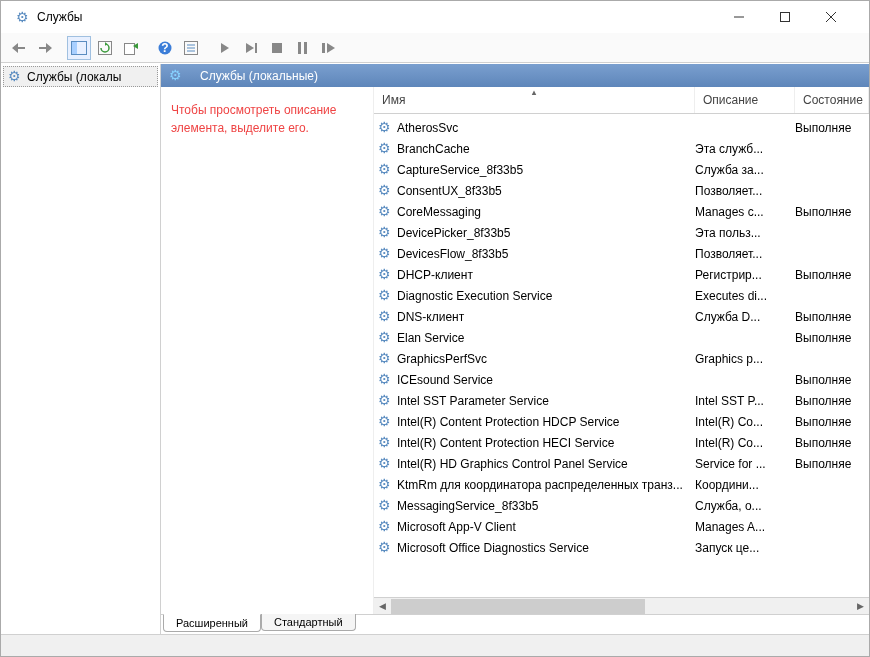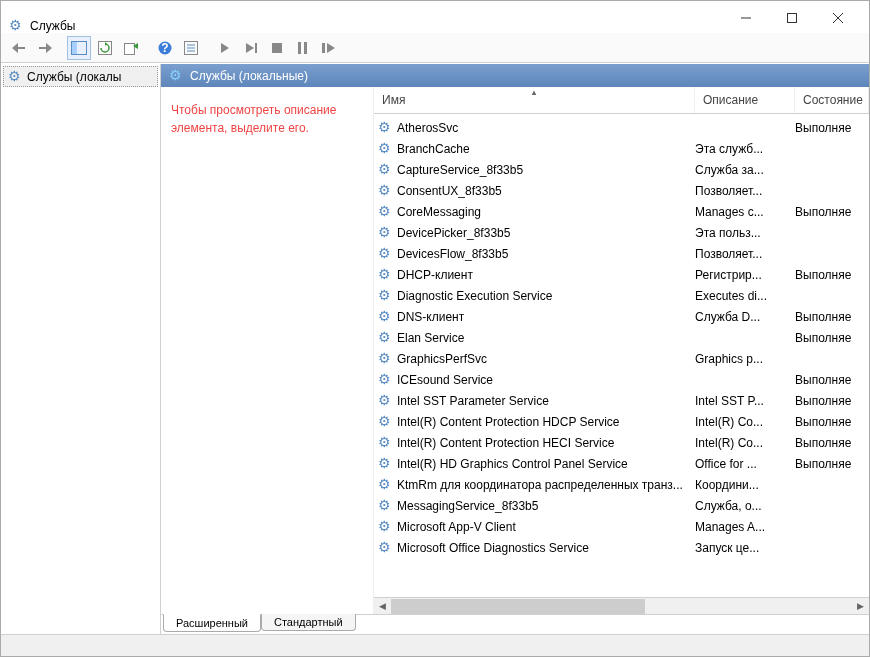--- a/index.html
+++ b/index.html
@@ -1,34 +1,34 @@
 <!DOCTYPE html>
 <html><head>
 <meta charset="utf-8">
 <style>
 * { box-sizing: border-box; margin: 0; padding: 0; font-family: "Segoe UI", Tahoma, sans-serif; font-size: 12px; }
 body { background: #fff; }
 .window { width: 870px; height: 657px; border: 1px solid #aaa; background: #fff; display: flex; flex-direction: column; }
-.titlebar { height: 32px; display: flex; align-items: flex-end; padding: 0 8px; }
+.titlebar { height: 32px; display: flex; align-items: center; padding: 0 15px; }
 .titlebar .gear { margin-right: 6px; }
 .titlebar-title { flex: 0 0 auto; }
 .titlebar-spacer { flex: 1; }
 .win-controls { display: flex; }
 .win-btn { width: 46px; height: 30px; display: flex; align-items: center; justify-content: center; color: #555; }
 .menubar { height: 22px; display: flex; align-items: center; padding: 0 6px; gap: 4px; border-bottom: 1px solid #e5e5e5; }
 .menu-item { padding: 2px 8px; }
 .toolbar { height: 30px; display: flex; align-items: center; padding: 2px 6px; border-bottom: 1px solid #d0d0d0; gap: 2px; background: #fafafa; }
 .tb-btn { width: 24px; height: 24px; display: flex; align-items: center; justify-content: center; border: 1px solid transparent; }
 .tb-btn.active { border: 1px solid #a0c0e0; background: #e8f0ff; }
 .tb-sep { width: 6px; }
 .body { flex: 1; display: flex; border-top: 1px solid #fff; min-height: 0; }
 .tree-pane { width: 160px; border-right: 1px solid #d0d0d0; background: #fff; padding: 2px; }
 .tree-item { display: flex; align-items: center; gap: 4px; padding: 2px 4px; background: #f0f0f0; border: 1px dotted #999; white-space: nowrap; overflow: hidden; }
 .right-pane { flex: 1; display: flex; flex-direction: column; min-width: 0; }
-.right-header { background: linear-gradient(#7a9fcf, #5e86ba); color: #fff; padding: 4px 8px; display: flex; align-items: center; gap: 6px; }
+.right-header { background: linear-gradient(#7a9fcf, #5e86ba); color: #fff; padding: 4px 8px; display: flex; align-items: center; gap: 16px; }
 .right-header .gear-w { filter: brightness(1.5); }
 .content-row { flex: 1; display: flex; min-height: 0; }
 .detail-col { width: 212px; padding: 14px 10px; color: #ef4444; line-height: 1.5; }
 .list-col { flex: 1; display: flex; flex-direction: column; min-width: 0; border-left: 1px solid #eee; }
 .list-header { display: flex; border-bottom: 1px solid #d0d0d0; background: #fff; }
 .col-h { padding: 6px 8px; border-right: 1px solid #eee; color: #444; white-space: nowrap; overflow: hidden; position: relative; }
 .col-name { flex: 1; min-width: 0; }
 .col-desc { width: 100px; }
 .col-state { width: 74px; }
 .sort-ind { position: absolute; top: 0; left: 50%; transform: translateX(-50%); font-size: 9px; color: #666; }
@@ -278,21 +278,21 @@
               </div>
               <div class="row">
                 <span class="gear-icon gear"></span>
                 <span class="cell-name">Intel(R) Content Protection HECI Service</span>
                 <span class="cell-desc">Intel(R) Co...</span>
                 <span class="cell-state">Выполняе</span>
               </div>
               <div class="row">
                 <span class="gear-icon gear"></span>
                 <span class="cell-name">Intel(R) HD Graphics Control Panel Service</span>
-                <span class="cell-desc">Office for ...</span>
+                <span class="cell-desc">Service for ...</span>
                 <span class="cell-state">Выполняе</span>
               </div>
               <div class="row">
                 <span class="gear-icon gear"></span>
                 <span class="cell-name">KtmRm для координатора распределенных транз...</span>
                 <span class="cell-desc">Координи...</span>
                 <span class="cell-state"></span>
               </div>
               <div class="row">
                 <span class="gear-icon gear"></span>

